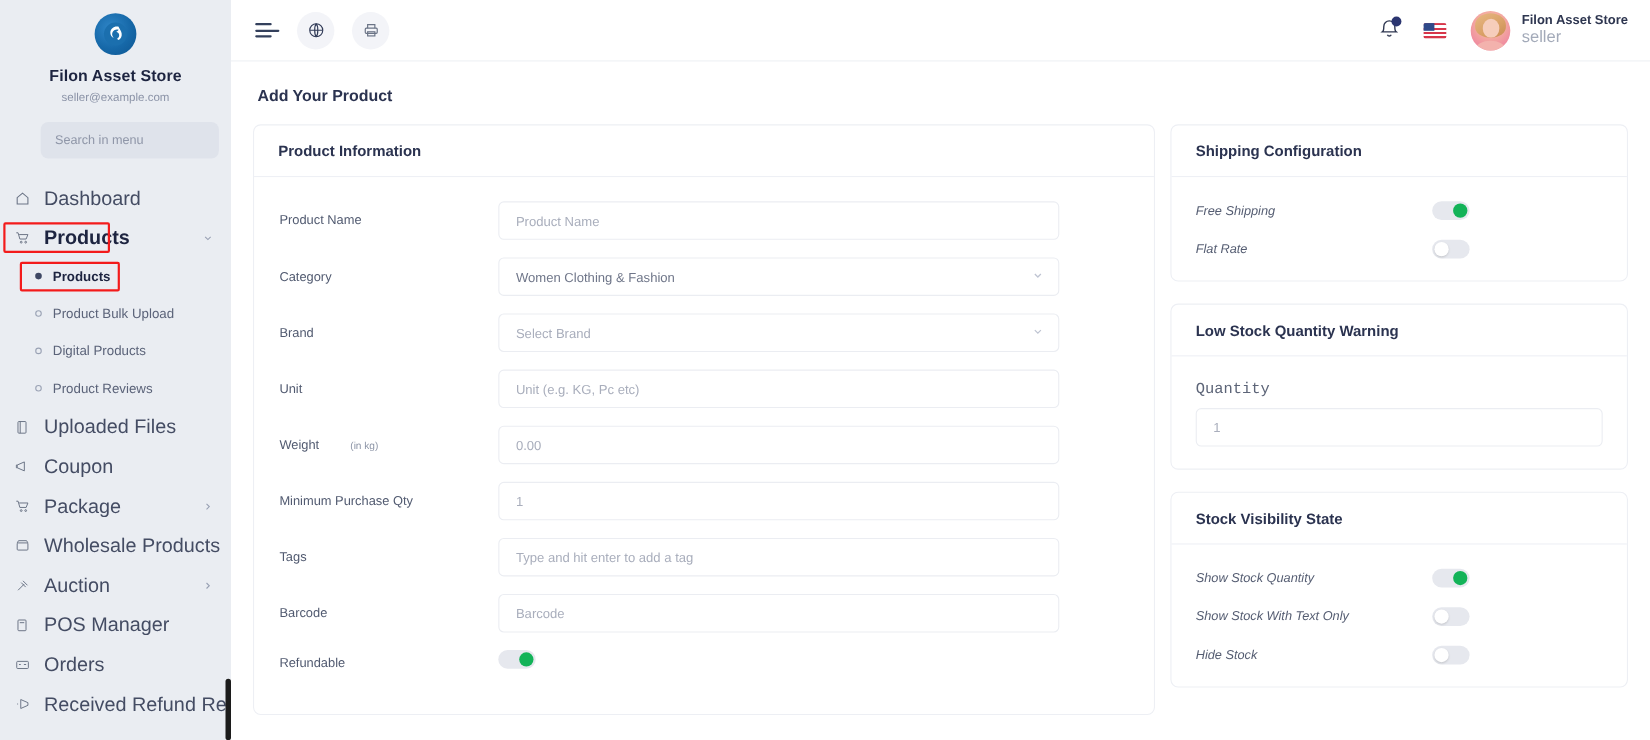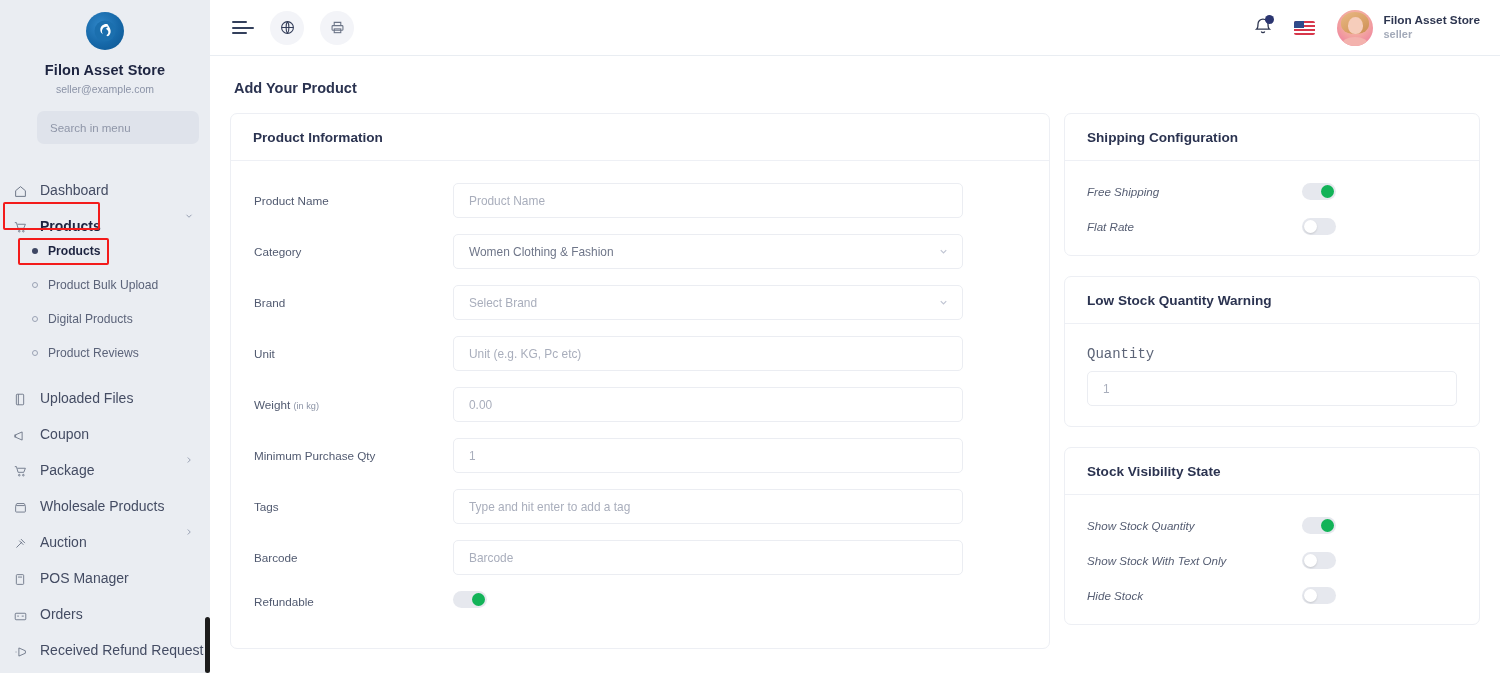--- a/index.html
+++ b/index.html
@@ -39,23 +39,23 @@
     height: 33px; border-radius: 7px; background: #dfe3eb;
     display: flex; align-items: center; padding: 0 13px;
     font-size: 11.5px; color: #8f96a8;
     border: none; width: 100%;
     font-family: "Liberation Sans", sans-serif;
   }
   .search-box::placeholder { color: #8f96a8; }
 
   .menu { margin-top: 18px; }
   .menu-item {
-    display: flex; align-items: flex-end;
+    display: flex; align-items: center;
     height: 36px; padding: 0 14px 0 14px;
-    font-size: 14px; color: #444c63;
+    font-size: 18px; color: #444c63;
     position: relative; cursor: pointer;
   }
   .menu-item .mi-icon {
     width: 17px; flex: 0 0 17px; margin-right: 9px;
     display: flex; align-items: center; justify-content: flex-start;
     color: #6b7governing;
   }
   .menu-item .mi-icon { color: #6b7governing; }
   .mi-icon svg { display:block; }
   .menu-item .mi-label { white-space: nowrap; }
@@ -167,21 +167,21 @@
   .avatar .face {
     position: absolute; left: 11px; top: 7px; width: 15px; height: 17px;
     border-radius: 50% 50% 46% 46%;
     background: #f6cdbb;
   }
   .avatar .body {
     position: absolute; left: 5px; bottom: -5px; width: 26px; height: 14px;
     border-radius: 50% 50% 0 0; background: #f3b2ad;
   }
   .user-name { font-size: 11.8px; font-weight: 700; color: #2e3650; line-height: 1.25; }
-  .user-role { font-size: 11px; color: #a3aab9; line-height: 1.25; font-weight: bold; }
+  .user-role { font-size: 15px; color: #a3aab9; line-height: 1.25; }
 
   .content {
     flex: 1 1 auto; overflow: hidden;
     padding: 0 20px;
     background: #fff;
   }
   .page-title {
     font-size: 14.5px; font-weight: 700; color: #2b3350;
     padding: 24px 0 17px 4px;
   }
@@ -201,21 +201,21 @@
     font-size: 13.6px; font-weight: 700; color: #2b3350;
   }
   .card-body { padding: 22px 22px 20px; }
 
   .frow { display: flex; align-items: center; margin-bottom: 16px; }
   .frow:last-child { margin-bottom: 16px; }
   .flabel {
     flex: 0 0 200px; max-width: 200px;
     font-size: 11.7px; color: #515a70; padding-left: 1px;
   }
-  .flabel .sub { font-size: 9.2px; color: #8c94a6; }
+  .flabel .sub { font-size: 9.2px; color: #8c94a6; margin-left: 25px; }
   .fctl { flex: 1 1 auto; position: relative; max-width: 510px; }
   .inp {
     width: 100%; height: 35px;
     border: 1px solid #ebedf2; border-radius: 5px;
     background: #fff;
     padding: 0 15px;
     font-size: 11.9px; color: #6f7689;
     font-family: "Liberation Sans", sans-serif;
     outline: none;
   }

